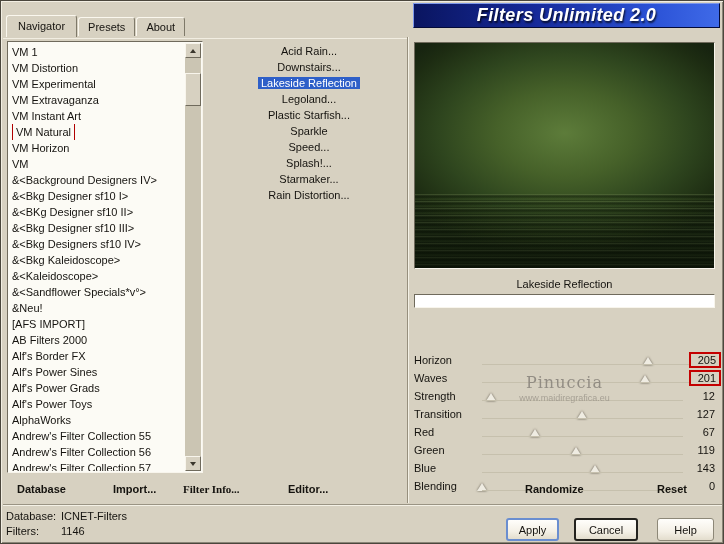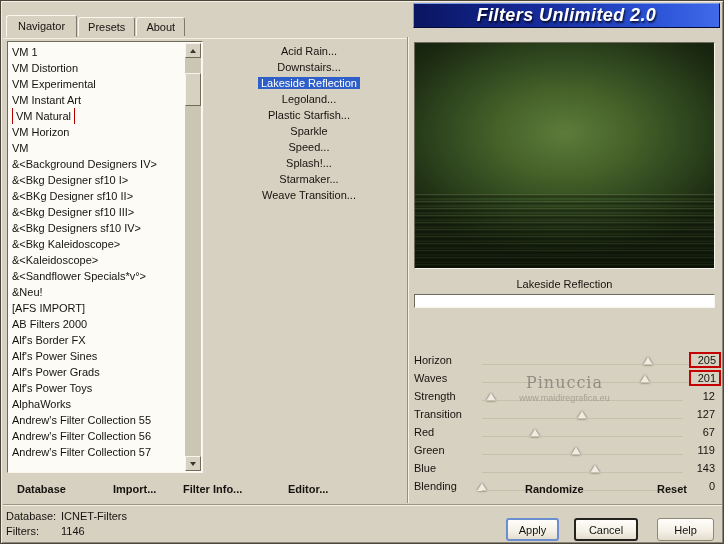--- a/index.html
+++ b/index.html
@@ -84,21 +84,21 @@
   .watermark{position:absolute;left:430px;top:372px;width:267px;text-align:center;
     color:#87827a;opacity:.85;pointer-events:none;z-index:5;}
   .wm1{font-family:"DejaVu Serif",serif;font-size:16px;letter-spacing:1px;}
   .wm2{font-size:9px;color:#9d978c;margin-top:1px;}
 
   
   .flat-btn{position:absolute;top:480px;background:none;border:none;
     font-family:"Liberation Sans",sans-serif;font-size:11px;font-weight:bold;color:#15130f;padding:2px 4px;}
   .tb-database{left:12px;}
   .tb-import{left:108px;}
-  .tb-filterinfo{left:178px;}
+  .tb-filterinfo{left:178px;font-family:Liberation Serif, serif;}
   .tb-editor{left:283px;}
   .tb-randomize{left:520px;}
   .tb-reset{left:652px;}
 
   .sep-h{position:absolute;left:2px;top:503px;width:719px;height:0;
     border-top:1px solid #9a9484;border-bottom:1px solid #f4f1e6;}
 
   
   .status-line1{position:absolute;left:5px;top:509px;}
   .status-line2{position:absolute;left:5px;top:524px;}
@@ -126,20 +126,21 @@
     <div class="tab">Presets</div>
     <div class="tab">About</div>
   </div>
   <div class="tab-underline"></div>
 
   <div class="category-panel">
     <div class="cat-items">
         <div class="cat-row"><span>VM 1</span></div>
         <div class="cat-row"><span>VM Distortion</span></div>
         <div class="cat-row"><span>VM Experimental</span></div>
+        <div class="cat-row"><span>VM Extravaganza</span></div>
         <div class="cat-row"><span>VM Instant Art</span></div>
         <div class="cat-row"><span class="cat-selected">VM Natural</span></div>
         <div class="cat-row"><span>VM Horizon</span></div>
         <div class="cat-row"><span>VM</span></div>
         <div class="cat-row"><span>&amp;&lt;Background Designers IV&gt;</span></div>
         <div class="cat-row"><span>&amp;&lt;Bkg Designer sf10 I&gt;</span></div>
         <div class="cat-row"><span>&amp;&lt;BKg Designer sf10 II&gt;</span></div>
         <div class="cat-row"><span>&amp;&lt;Bkg Designer sf10 III&gt;</span></div>
         <div class="cat-row"><span>&amp;&lt;Bkg Designers sf10 IV&gt;</span></div>
         <div class="cat-row"><span>&amp;&lt;Bkg Kaleidoscope&gt;</span></div>
@@ -171,21 +172,21 @@
   <div class="filter-panel">
       <div class="filter-row"><span>Acid Rain...</span></div>
       <div class="filter-row"><span>Downstairs...</span></div>
       <div class="filter-row"><span class="filter-selected">Lakeside Reflection</span></div>
       <div class="filter-row"><span>Legoland...</span></div>
       <div class="filter-row"><span>Plastic Starfish...</span></div>
       <div class="filter-row"><span>Sparkle</span></div>
       <div class="filter-row"><span>Speed...</span></div>
       <div class="filter-row"><span>Splash!...</span></div>
       <div class="filter-row"><span>Starmaker...</span></div>
-      <div class="filter-row"><span>Weave Transition...</span></div>
+      <div class="filter-row"><span>Rain Distortion...</span></div>
     </div>
 
   <div class="divider-v"></div>
 
   <div class="preview">
     <div class="preview-img"></div>
     <div class="preview-reflection"></div>
     <div class="preview-darken"></div>
   </div>
 

